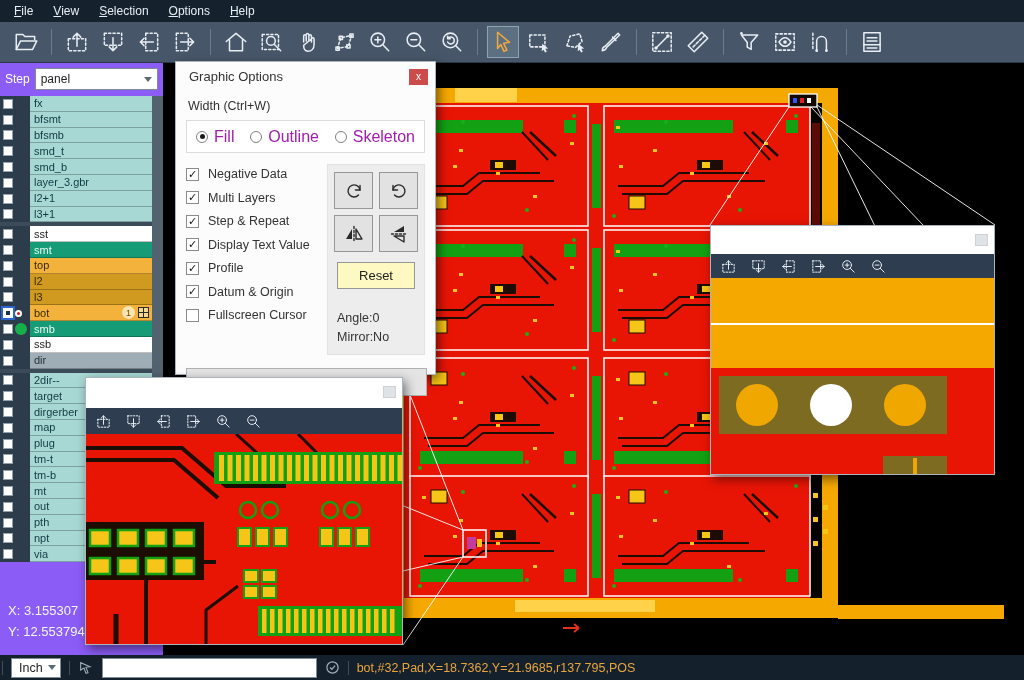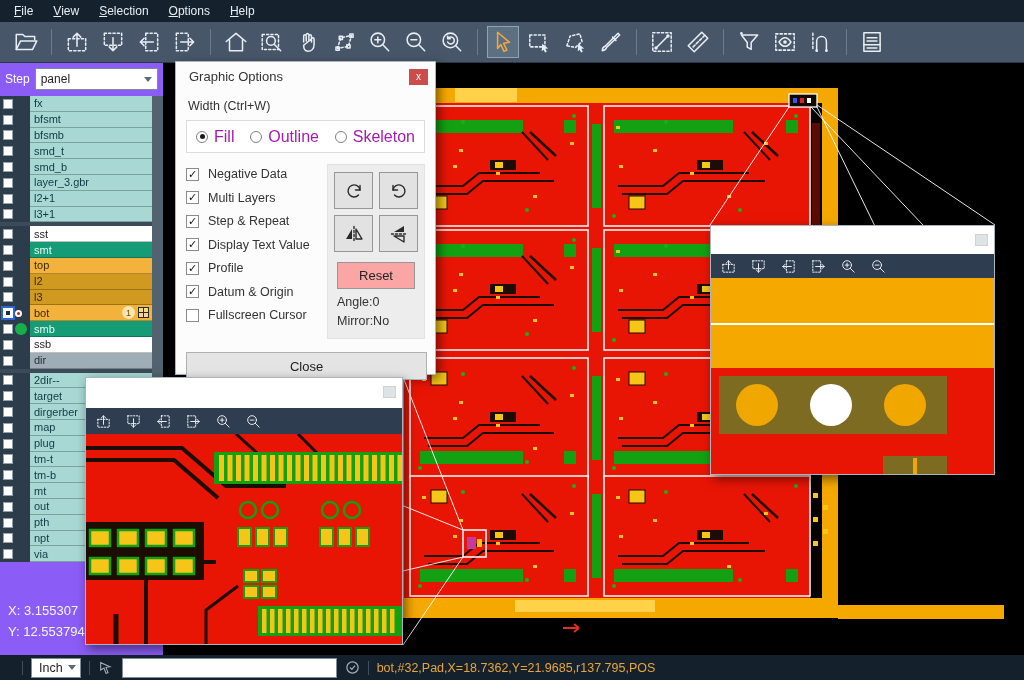--- a/index.html
+++ b/index.html
@@ -78,40 +78,40 @@
   .r-circ.sel::after { content:""; position:absolute; inset:2.5px; background:#1a1a1a; border-radius:50%; }
   .dlg-cols { display:flex; margin-top:11px; gap:4px; }
   .cb-list { flex:1; display:flex; flex-direction:column; gap:9.5px; padding-top:3px; }
   .dcb { display:flex; align-items:center; gap:9px; font-size:12.5px; color:#333; }
   .dcb .box { width:13px; height:13px; border:1px solid #8a8a8a; background:#fff; flex:none;
     display:flex; align-items:center; justify-content:center; font-size:11px; color:#111; }
   .right-panel { width:98px; background:#ededed; border:1px solid #e2e2e2; padding:7px 6px; }
   .tf-grid { display:grid; grid-template-columns:39px 39px; gap:6px; justify-content:center; }
   .tf-btn { width:39px; height:37px; background:#e2e2e2; border:1px solid #979797; color:#2a2a2a;
     display:flex; align-items:center; justify-content:center; }
-  .reset-btn { margin:10px auto 6px; display:block; width:78px; height:27px; background:#fca5a5;
+  .reset-btn { margin:10px auto 22px; display:block; width:78px; height:27px; background:#fef9c3;
     border:1px solid #979797; font-size:13px; color:#222; font-family:inherit; }
   .angle-txt { font-size:12.5px; color:#333; margin:5px 0 3px 3px; }
   .close-btn { display:block; margin:13px auto 12px; width:241px; height:28px; background:#e4e4e4;
     border:1px solid #b0b0b0; font-size:13px; color:#222; font-family:inherit; }
 
   .preview { padding:0; background:#fff; }
   #preview1 { left:85px; top:377px; width:318px; height:268px; z-index:11; }
   #preview2 { left:710px; top:225px; width:285px; height:250px; z-index:11; }
   .ttl { position:relative; background:#fff; }
   #preview1 .ttl { height:30px; } #preview2 .ttl { height:28px; }
   .wbtn { position:absolute; right:6px; top:8px; width:13px; height:12px; background:#dfe3e6; border:1px solid #cdd3d7; }
   .ptb { background:#2e3e50; display:flex; align-items:center; padding-left:7px; gap:10px; }
   #preview1 .ptb { height:26px; } #preview2 .ptb { height:24px; }
   .ptb .tb-btn { width:20px; height:20px; margin:0; }
   .pcontent { position:relative; background:#e81505; overflow:hidden; }
 
   
   .statusbar { position:absolute; left:0; top:655px; width:1024px; height:25px; background:#14212d;
-    display:flex; align-items:center; gap:8px; padding-left:22px; font-size:12.5px; z-index:12; }
+    display:flex; align-items:center; gap:8px; padding-left:2px; font-size:12.5px; z-index:12; }
   .sb-sep { width:1px; height:14px; background:#3e4e5e; }
   .unit { background:#fff; height:20px; display:flex; align-items:center; gap:5px;
     padding:0 4px 0 7px; color:#222; border:1px solid #7e8d99; }
   .cmd-input { width:215px; height:20px; border:1px solid #7e8d99; background:#fff; padding:0 5px;
     font-family:inherit; font-size:12px; }
   .sb-msg { color:#e8a53c; }
   .sb-icon { color:#9fb0bd; display:flex; }
 </style>
 </head>
 <body>

